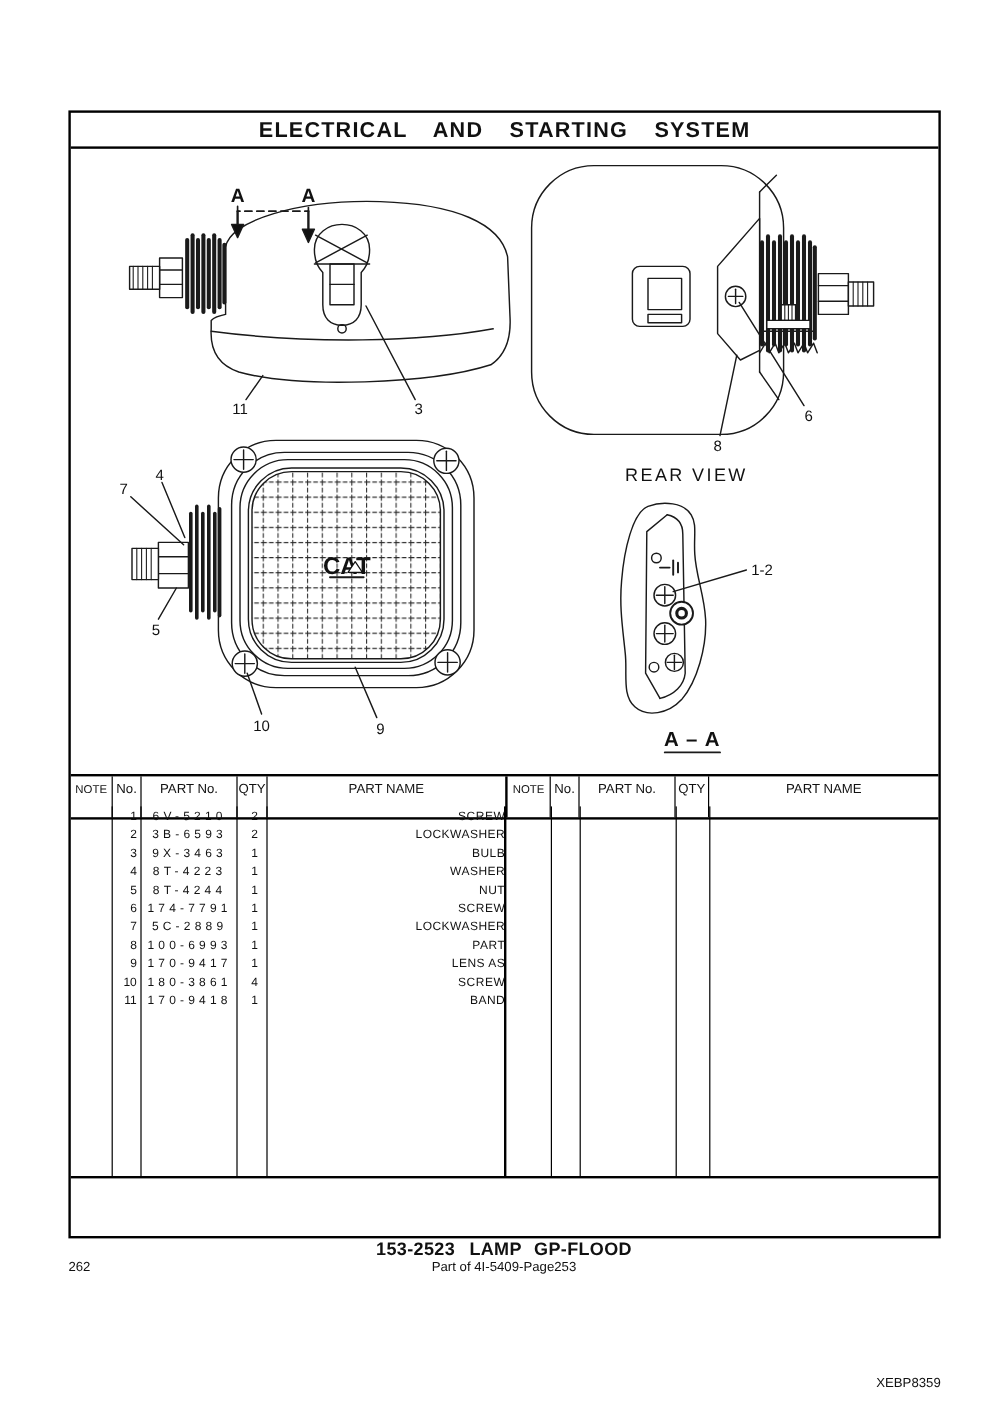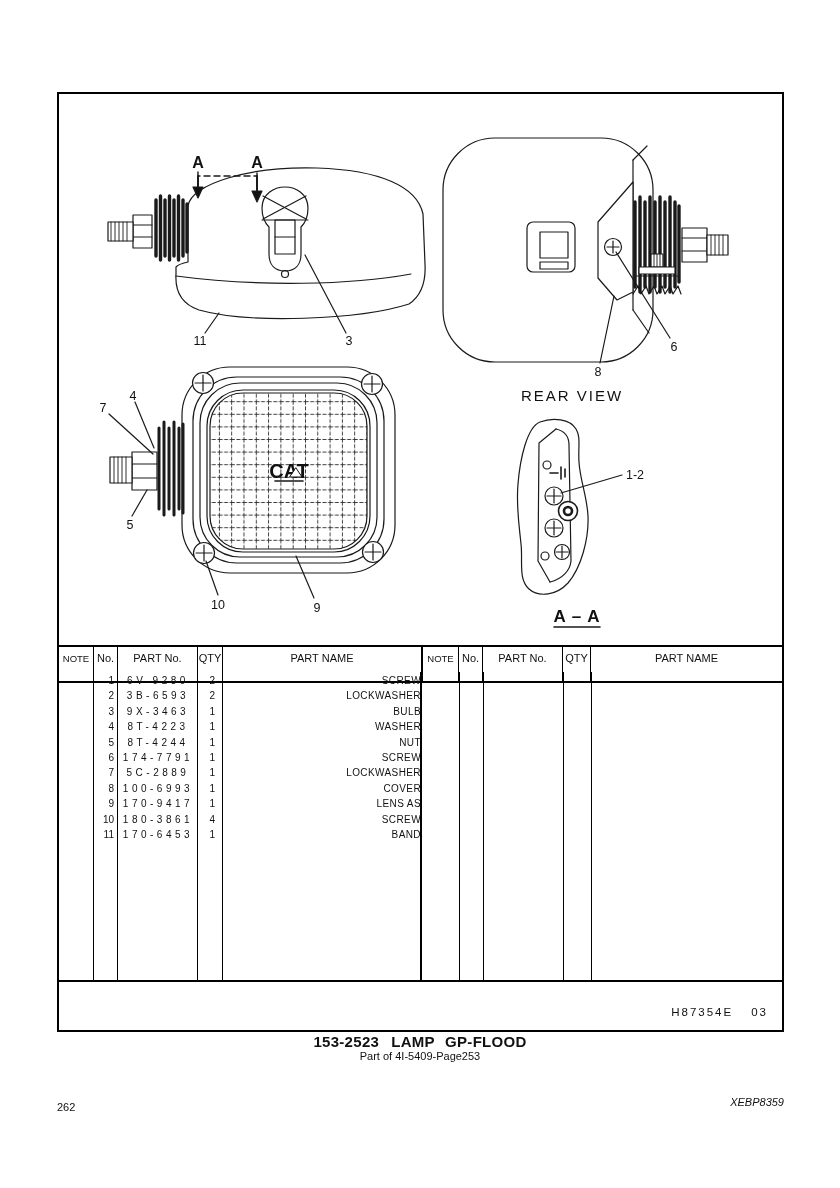--- a/index.html
+++ b/index.html
@@ -61,28 +61,29 @@
 
   .caption-title{
     position:absolute;left:0;top:1033px;width:840px;text-align:center;
     font-size:15px;font-weight:bold;letter-spacing:0.3px;
   }
   .caption-title .nm{margin-left:12px;word-spacing:6px;}
   .caption-sub{
     position:absolute;left:0;top:1050px;width:840px;text-align:center;
     font-size:11px;
   }
-  .pg-num{position:absolute;left:57px;top:1101px;font-size:11px;text-align:center;}
-  .pg-code{position:absolute;right:56px;top:1096px;font-size:11px;font-style:italic;}
+  .pg-num{position:absolute;left:57px;top:1050px;font-size:11px;text-align:center;}
+  .pg-code{position:absolute;right:56px;top:1147px;font-size:11px;}
 </style>
 </head>
 <body>
 
 <div class="page-box">
 
+  <div class="title-band">ELECTRICAL AND STARTING SYSTEM</div>
 
   <div class="drawing-area">
     <svg width="723" height="521" viewBox="0 0 723 521" fill="none" stroke="#1a1a1a" stroke-width="1.2" stroke-linecap="round" stroke-linejoin="round">
       <defs>
         <pattern id="mesh" width="12.3" height="12.6" patternUnits="userSpaceOnUse">
           <path d="M0.5 0 L0.5 12.6 M0 0.5 L12.3 0.5" stroke="#2a2a2a" stroke-width="0.9" stroke-dasharray="3.2 2.4"></path>
         </pattern>
       </defs>
 
       <g>
@@ -340,21 +341,21 @@
     <div class="vline" style="left:163px"></div>
     <div class="vline thick" style="left:361px"></div>
     <div class="vline" style="left:400px"></div>
     <div class="vline" style="left:424px"></div>
     <div class="vline" style="left:504px"></div>
     <div class="vline" style="left:532px"></div>
     <div class="rows">
         <div class="prow">
     <div class="c-note"></div>
     <div class="c-no">1</div>
-    <div class="c-part">6V-9280</div>
+    <div class="c-part">6V-5210</div>
     <div class="c-qty">2</div>
     <div class="c-name">SCREW</div>
   </div>
         <div class="prow">
     <div class="c-note"></div>
     <div class="c-no">2</div>
     <div class="c-part">3B-6593</div>
     <div class="c-qty">2</div>
     <div class="c-name">LOCKWASHER</div>
   </div>
@@ -391,49 +392,46 @@
     <div class="c-no">7</div>
     <div class="c-part">5C-2889</div>
     <div class="c-qty">1</div>
     <div class="c-name">LOCKWASHER</div>
   </div>
         <div class="prow">
     <div class="c-note"></div>
     <div class="c-no">8</div>
     <div class="c-part">100-6993</div>
     <div class="c-qty">1</div>
-    <div class="c-name">COVER</div>
+    <div class="c-name">PART</div>
   </div>
         <div class="prow">
     <div class="c-note"></div>
     <div class="c-no">9</div>
     <div class="c-part">170-9417</div>
     <div class="c-qty">1</div>
     <div class="c-name">LENS AS</div>
   </div>
         <div class="prow">
     <div class="c-note"></div>
     <div class="c-no">10</div>
     <div class="c-part">180-3861</div>
     <div class="c-qty">4</div>
     <div class="c-name">SCREW</div>
   </div>
         <div class="prow">
     <div class="c-note"></div>
     <div class="c-no">11</div>
-    <div class="c-part">170-6453</div>
+    <div class="c-part">170-9418</div>
     <div class="c-qty">1</div>
     <div class="c-name">BAND</div>
   </div>
       </div>
   </div>
 
-  <div class="code-band">
-    <span>H87354E</span><span class="rev">03</span>
-  </div>
 </div>
 
 <div class="caption-title">
   <span>153-2523</span><span class="nm">LAMP GP-FLOOD</span>
 </div>
 <div class="caption-sub">Part of 4I-5409-Page253</div>
 
 <div class="pg-num">262</div>
 <div class="pg-code">XEBP8359</div>
 

